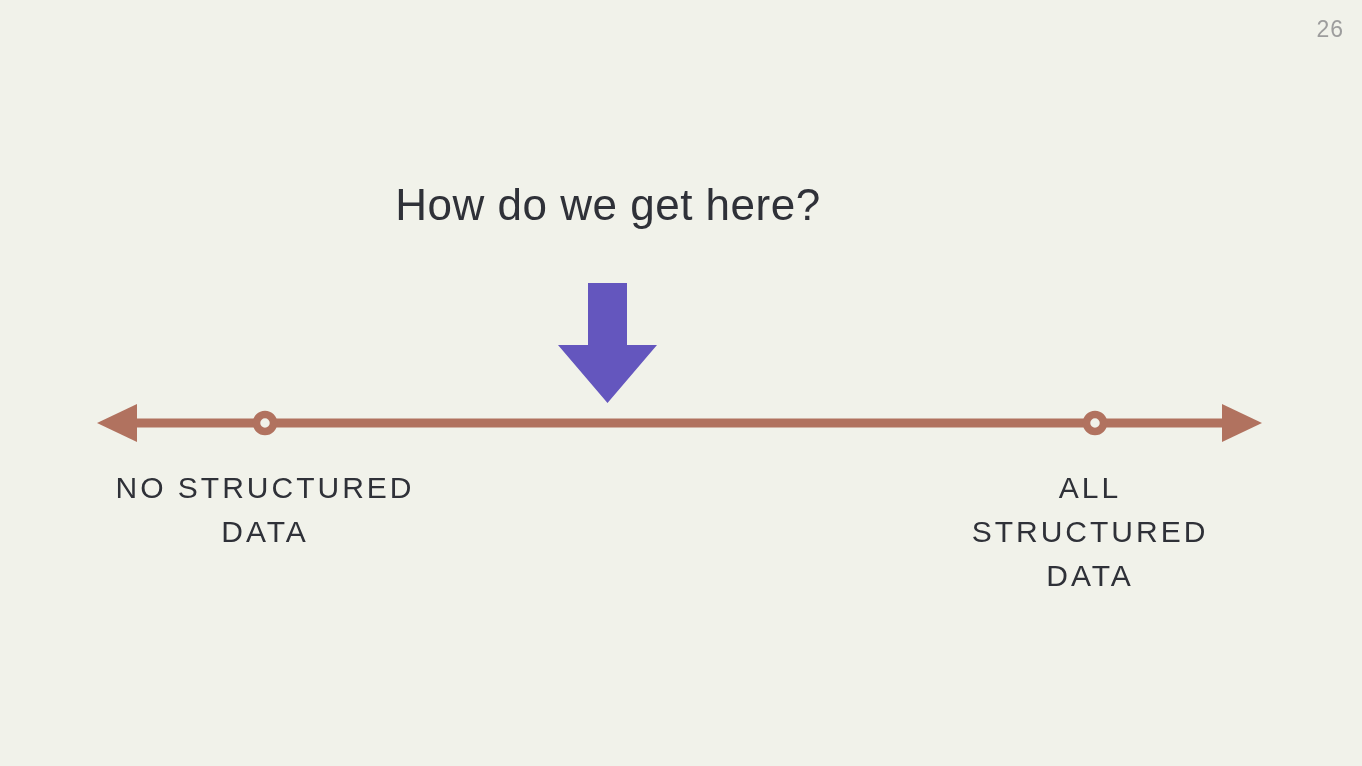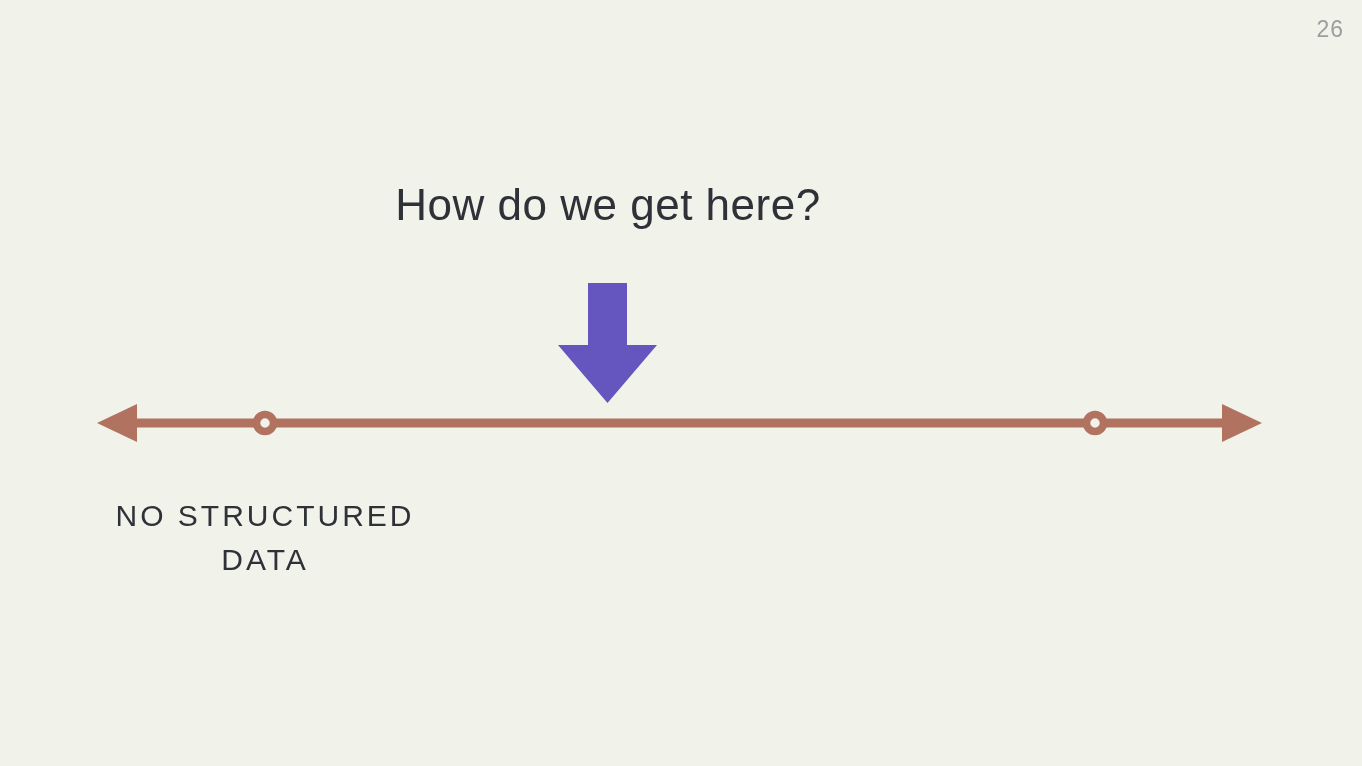--- a/index.html
+++ b/index.html
@@ -67,21 +67,20 @@
   .label{
     position:absolute;
     top:466px;
     width:300px;
     text-align:center;
     font-size:30px;
     font-weight:500;
     line-height:44px;
     letter-spacing:3px;
     color:var(--text);
-    margin-top:28px;
   }
   .label-left{left:115px;}
   .label-right{left:940px;}
 </style>
 </head>
 <body>
 
 <div class="slide">
 
   <div class="page-number">26</div>
@@ -95,14 +94,15 @@
   <svg class="spectrum-axis" viewBox="0 0 1362 80" aria-hidden="true">
     <line x1="125" y1="40" x2="1235" y2="40" class="axis-line"></line>
     <polygon points="97,40 137,21 137,59" fill="#b1725f"></polygon>
     <polygon points="1262,40 1222,21 1222,59" fill="#b1725f"></polygon>
     <circle cx="265" cy="40" r="8.5" class="marker"></circle>
     <circle cx="1095" cy="40" r="8.5" class="marker"></circle>
   </svg>
 
   <div class="label label-left">NO STRUCTURED DATA</div>
 
+  <div class="label label-right">ALL STRUCTURED DATA</div>
 
 </div>
 
 </body></html>

